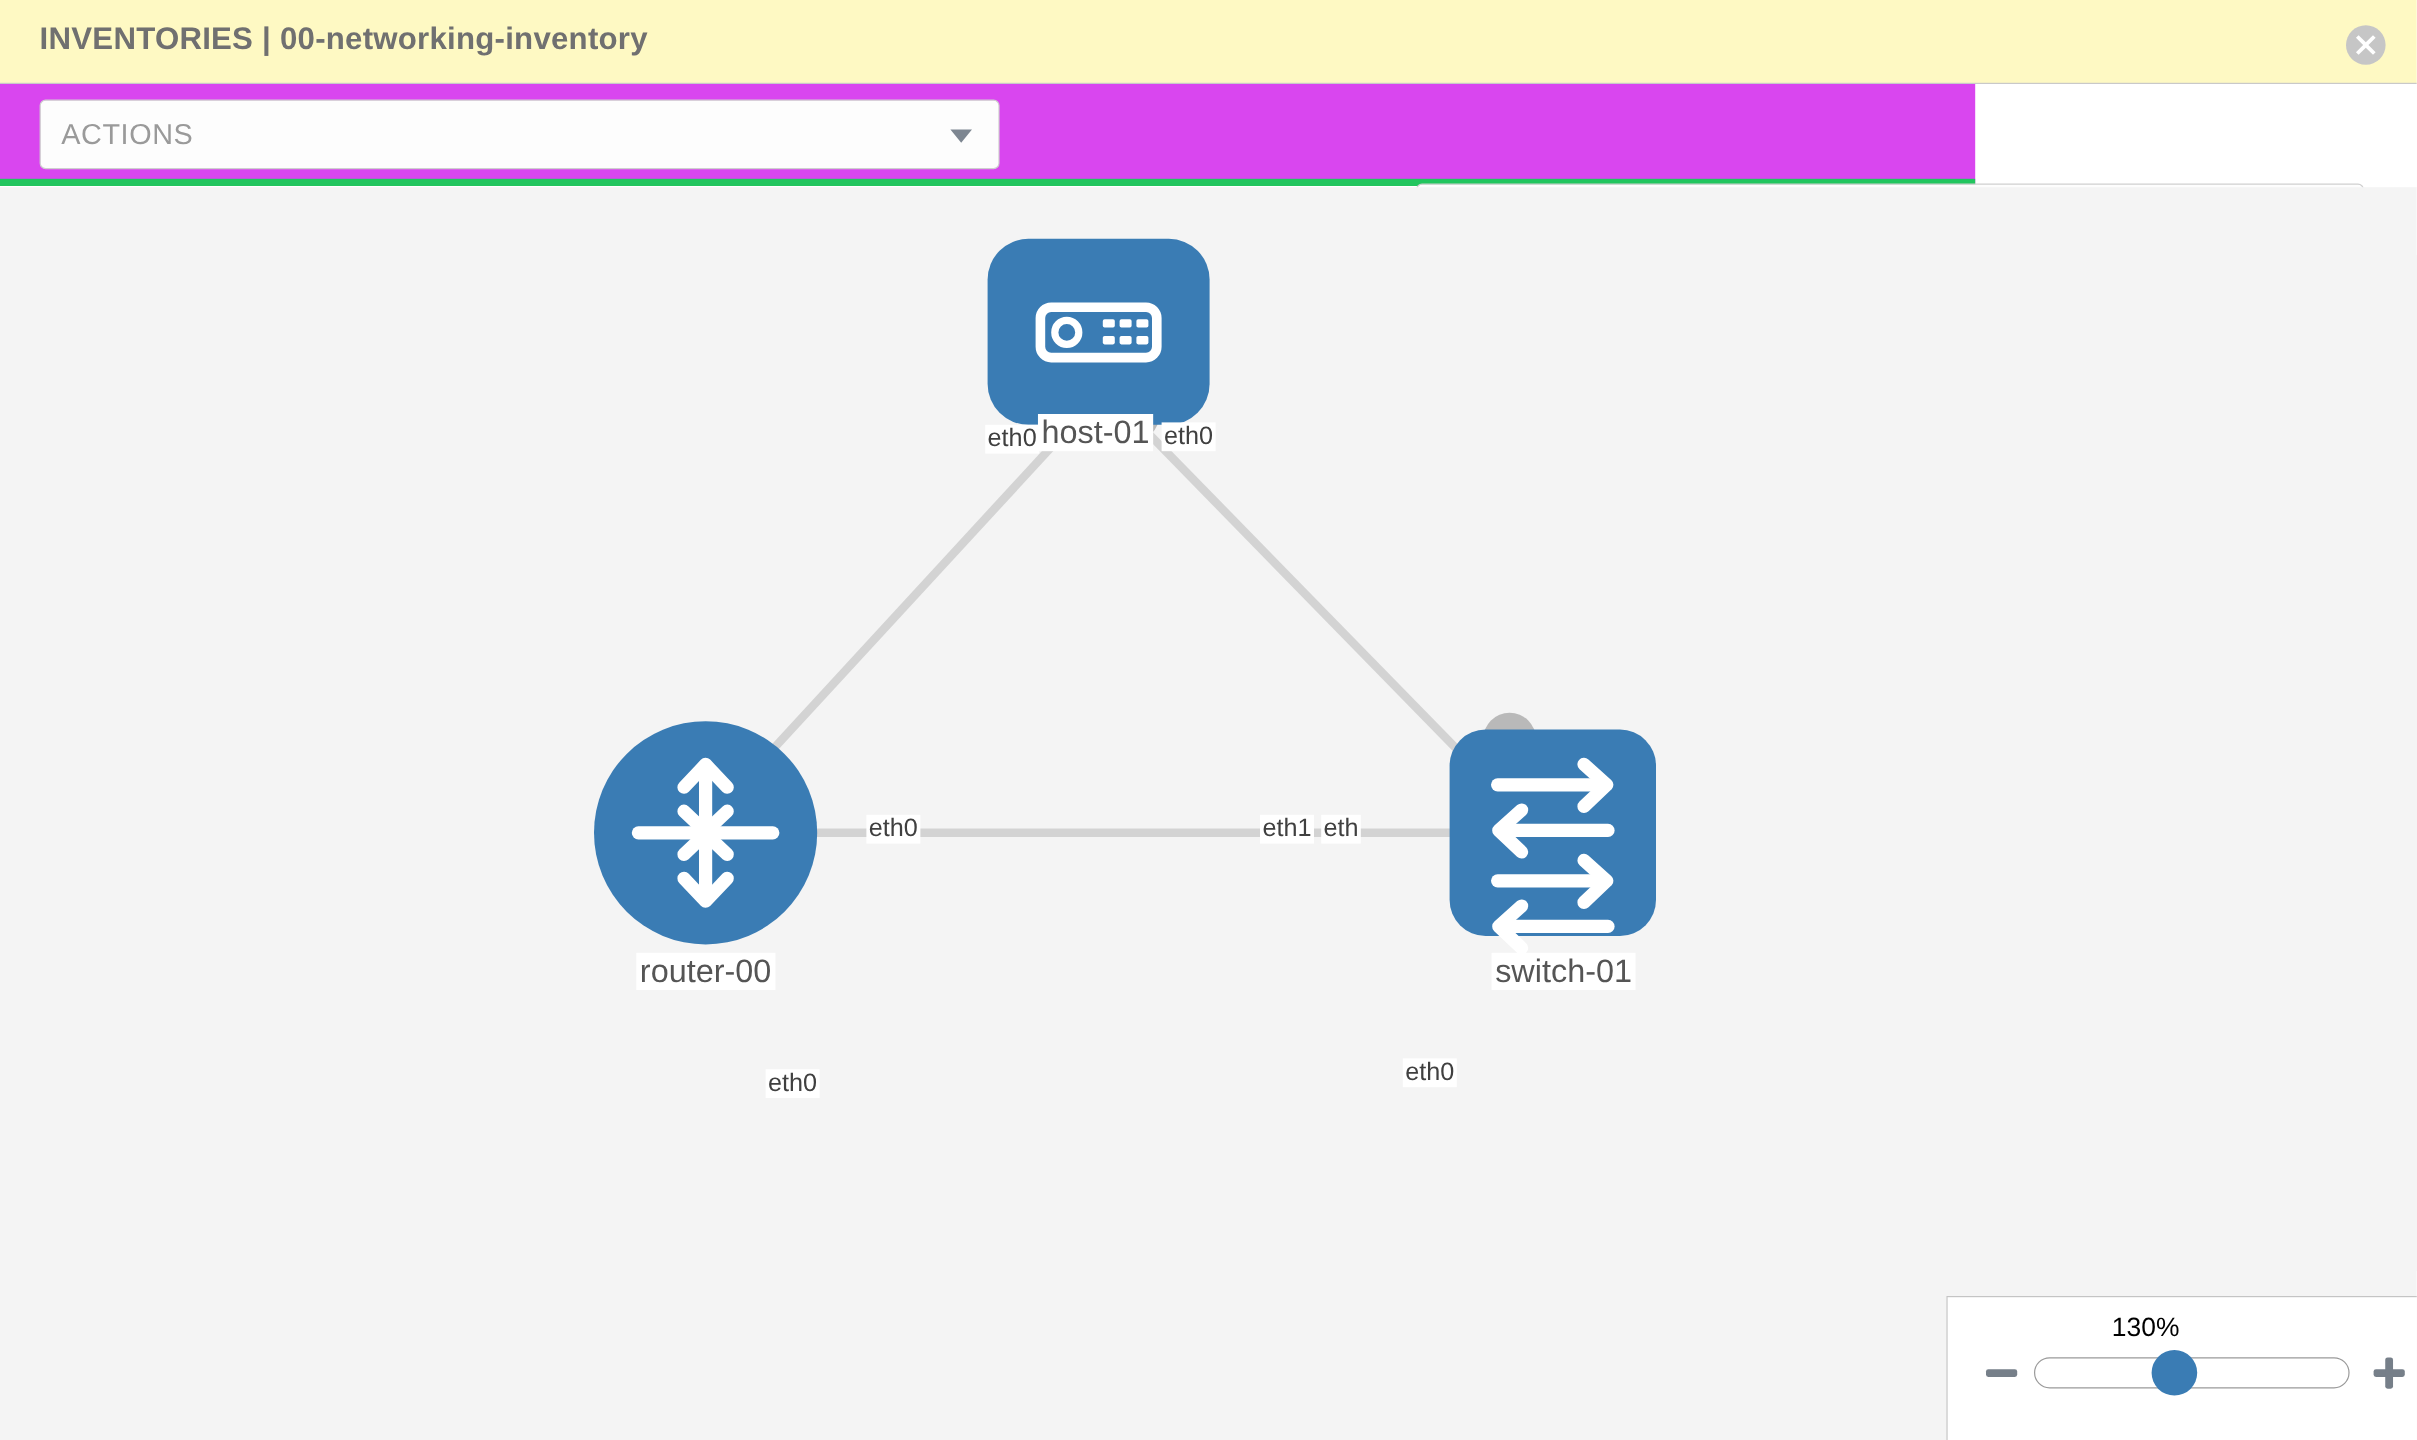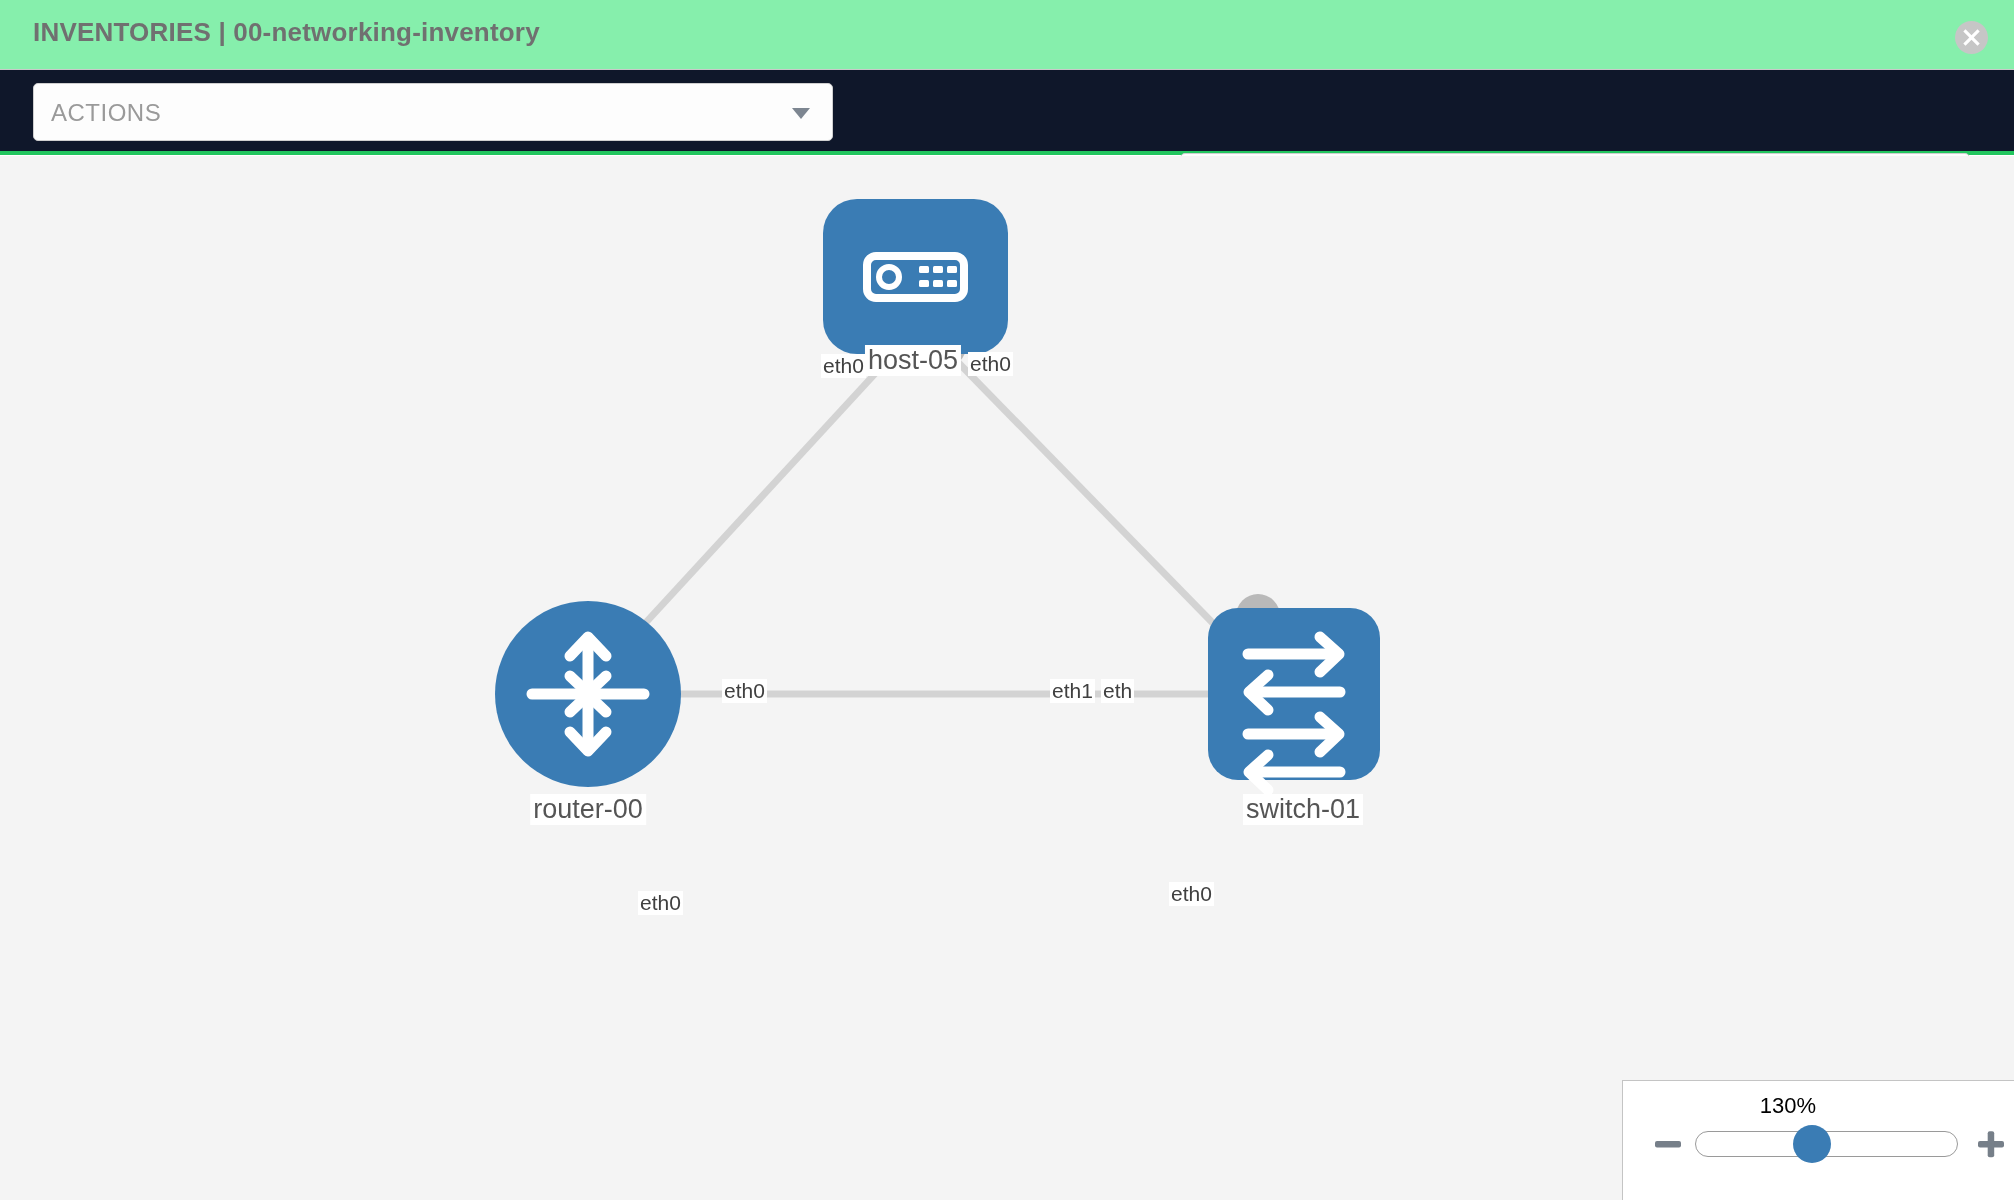--- a/index.html
+++ b/index.html
@@ -14,21 +14,21 @@
     overflow: hidden;
     position: relative;
   }
 
   
   .header {
     position: absolute;
     left: 0; top: 0;
     width: 2014px;
     height: 70px;
-    background: #86efac;
+    background: #fef9c3;
     border-bottom: 1px solid #c9c9c9;
     box-sizing: border-box;
   }
   .breadcrumb {
     position: absolute;
     left: 33px;
     top: 17px;
     font-size: 26px;
     font-weight: bold;
     color: #707070;
@@ -44,24 +44,24 @@
     border-radius: 50%;
     background: #c6c6c6;
     cursor: pointer;
   }
   .close-btn svg { display: block; }
 
   
   .toolbar {
     position: absolute;
     left: 0; top: 70px;
-    width: 2014px;
+    width: 1646px;
     height: 85px;
-    background: #0f172a;
-    border-bottom: 4px solid #22c55e;
+    background: #d946ef;
+    border-bottom: 6px solid #22c55e;
     box-sizing: border-box;
   }
   .actions-select {
     position: absolute;
     left: 33px;
     top: 13px;
     width: 800px;
     height: 58px;
     background: #fdfdfd;
     border: 1px solid #cfcfcf;
@@ -297,21 +297,21 @@
         <path d="M1340 536 L1250 536"></path>
         <path d="M1268 519 L1249 536 L1268 554"></path>
         <path d="M1248 578 L1338 578"></path>
         <path d="M1320 561 L1339 578 L1320 596"></path>
         <path d="M1340 616 L1250 616"></path>
         <path d="M1268 599 L1249 616 L1268 634"></path>
       </g>
     </g>
   </svg>
 
-  <div class="node-label" style="left:913px; top:189px;">host-05</div>
+  <div class="node-label" style="left:913px; top:189px;">host-01</div>
   <div class="node-label" style="left:588px; top:638px;">router-00</div>
   <div class="node-label" style="left:1303px; top:638px;">switch-01</div>
 
   <div class="iface-label" style="left:821px; top:198px;">eth0</div>
   <div class="iface-label" style="left:968px; top:196px;">eth0</div>
   <div class="iface-label" style="left:638px; top:735px;">eth0</div>
   <div class="iface-label" style="left:1169px; top:726px;">eth0</div>
   <div class="iface-label" style="left:722px; top:523px;">eth0</div>
   <div class="iface-label" style="left:1101px; top:523px;">eth</div>
   <div class="iface-label" style="left:1050px; top:523px;">eth1</div>

